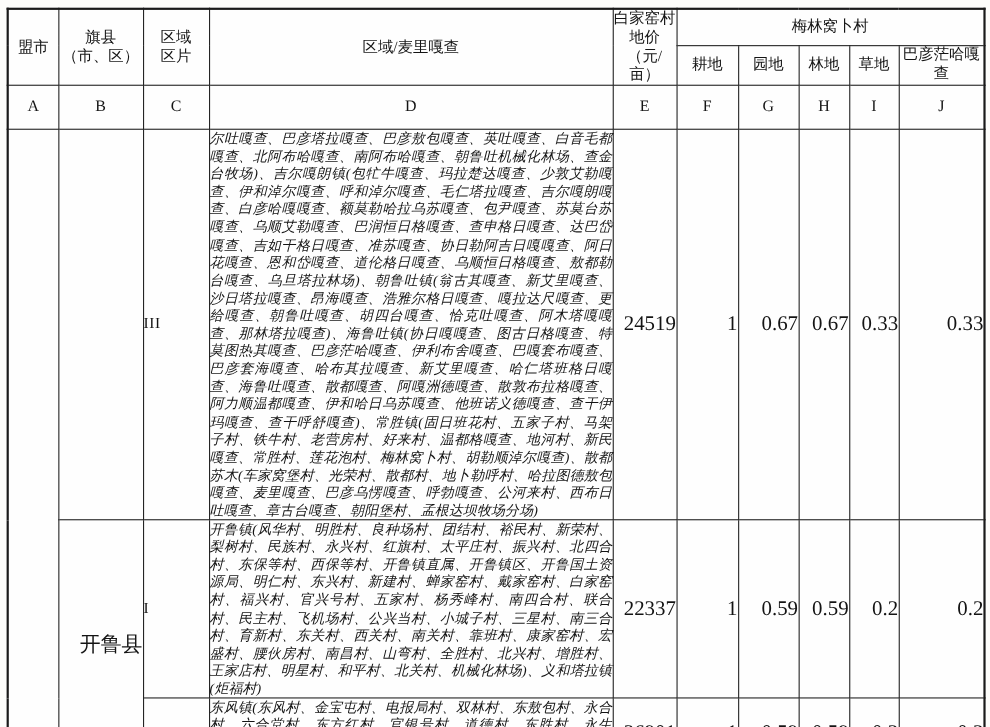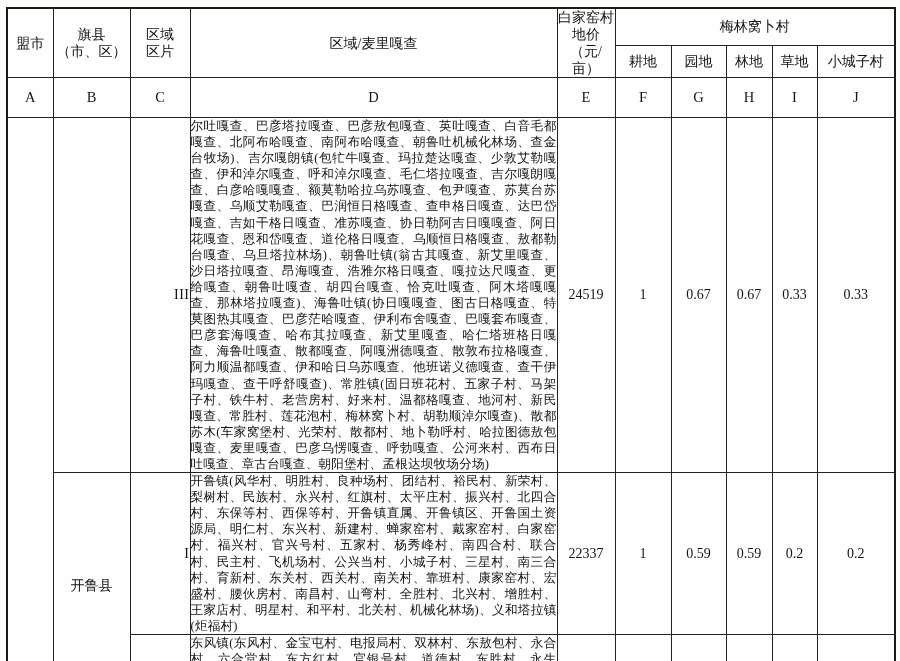--- a/index.html
+++ b/index.html
@@ -50,28 +50,29 @@
   }
   
   td.desc {
     font-size: 12.6px;
     line-height: 16.1px;
     text-align: justify;
     text-align-last: left;
     vertical-align: top;
     padding: 1px 3px 0 4px;
     letter-spacing: 0.2px;
+    font-style: italic;
   }
   td.center {
-    text-align: center;
+    text-align: right;
     vertical-align: middle;
-    font-size: 14px;
+    font-size: 19px;
   }
   td.zone {
-    text-align: right;
+    text-align: left;
     vertical-align: middle;
     font-size: 14px;
     letter-spacing: 0.5px;
   }
   tr.hrow-top   { height: 32px; }
   tr.hrow-sub   { height: 28px; }
   tr.hrow-letters { height: 40px; }
   tr.drow-1 { height: 337px; }
   tr.drow-2 { height: 151px; }
   tr.drow-3 { height: 57px; }
@@ -104,21 +105,21 @@
         <th class="hdr" rowspan="2">白家窑村
 地价
 （元/亩）</th>
         <th class="hdr" colspan="5">梅林窝卜村</th>
       </tr>
       <tr class="hrow-sub">
         <th class="hdr">耕地</th>
         <th class="hdr">园地</th>
         <th class="hdr">林地</th>
         <th class="hdr">草地</th>
-        <th class="hdr">小城子村</th>
+        <th class="hdr">巴彦茫哈嘎查</th>
       </tr>
       <tr class="hrow-letters">
         <th class="letter">A</th>
         <th class="letter">B</th>
         <th class="letter">C</th>
         <th class="letter">D</th>
         <th class="letter">E</th>
         <th class="letter">F</th>
         <th class="letter">G</th>
         <th class="letter">H</th>

